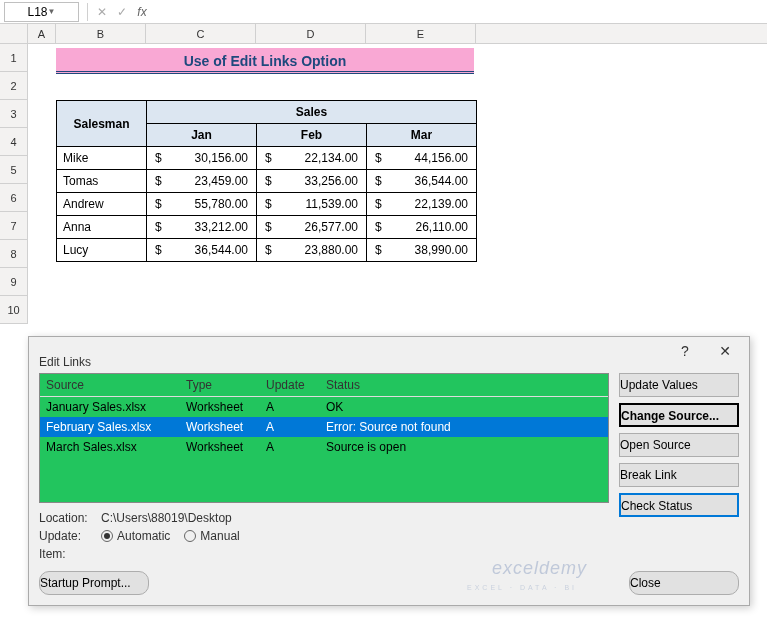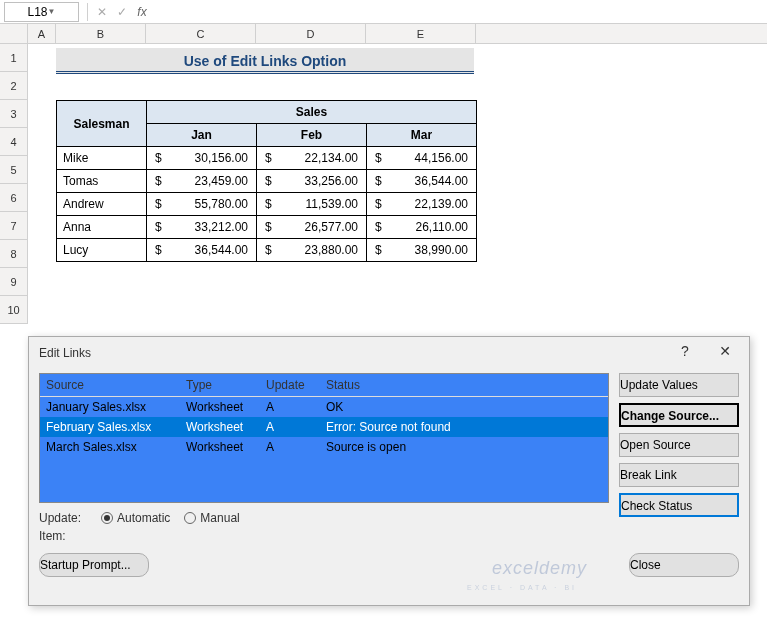--- a/index.html
+++ b/index.html
@@ -24,43 +24,43 @@
 .col-C { width: 110px; }
 .col-D { width: 110px; }
 .col-E { width: 110px; }
 
 .rows { }
 .row { display: flex; height: 28px; }
 .row-h { width: 28px; text-align: center; line-height: 28px; background: #f3f2f1; border-right: 1px solid #d0d0d0; border-bottom: 1px solid #d0d0d0; color: #333; font-size: 11px; }
 
 
 .sheet-content { position: absolute; left: 56px; top: 22px; }
-.title-cell { width: 418px; height: 26px; background: #e5e5e5; border-bottom: 3px double #1f497d; text-align: center; line-height: 26px; font-weight: bold; font-size: 14px; color: #1f497d; margin-top: 2px; margin-bottom: 26px; }
+.title-cell { width: 418px; height: 26px; background: #f9a8d4; border-bottom: 3px double #1f497d; text-align: center; line-height: 26px; font-weight: bold; font-size: 14px; color: #1f497d; margin-top: 2px; margin-bottom: 26px; }
 
 table.data { border-collapse: collapse; }
 table.data th, table.data td { border: 1px solid #000; padding: 4px 8px; font-size: 12px; }
 table.data th { background: #dce6f1; font-weight: bold; text-align: center; }
 table.data .salesman-h { width: 90px; }
 table.data .mon-h { width: 110px; }
 table.data td.name { padding-left: 6px; }
 table.data td.money { text-align: left; }
 .money-wrap { display: flex; justify-content: space-between; }
 .money-sym { width: 14px; }
 .money-val { flex: 1; text-align: right; }
 
 
 .dialog { position: absolute; left: 28px; top: 336px; width: 722px; height: 270px; background: #f0f0f0; border: 1px solid #aaa; box-shadow: 2px 2px 8px rgba(0,0,0,0.2); }
-.dlg-title { height: 32px; display: flex; align-items: center; padding: 0 10px; font-size: 12px; color: #333; position: relative; }
+.dlg-title { height: 32px; display: flex; align-items: flex-end; padding: 0 10px; font-size: 12px; color: #333; position: relative; }
 .dlg-title .tbtn { position: absolute; top: 0; width: 40px; height: 28px; text-align: center; line-height: 28px; font-size: 14px; color: #333; }
 .dlg-help { right: 44px; }
 .dlg-close { right: 4px; font-size: 16px; }
 
 .dlg-body { display: flex; padding: 4px 10px 8px 10px; gap: 10px; }
 .dlg-left { flex: 1; }
-.list-box { background: #3b82f6; border: 1px solid #888; height: 130px; font-size: 12px; }
+.list-box { background: #22c55e; border: 1px solid #888; height: 130px; font-size: 12px; }
 .list-head { display: flex; padding: 4px 6px; border-bottom: 1px solid #ddd; color: #333; }
 .lh-source { width: 140px; }
 .lh-type { width: 80px; }
 .lh-update { width: 60px; }
 .lh-status { flex: 1; }
 .list-row { display: flex; padding: 3px 6px; }
 .list-row.sel { background: #0078d7; color: #fff; }
 .lr-source { width: 140px; }
 .lr-type { width: 80px; }
 .lr-update { width: 60px; }
@@ -297,20 +297,24 @@
             <div class="list-row">
               <div class="lr-source">March Sales.xlsx</div>
               <div class="lr-type">Worksheet</div>
               <div class="lr-update">A</div>
               <div class="lr-status">Source is open</div>
             </div>
           </div>
       </div>
       <div class="dlg-info">
         <div class="dlg-info-row">
+          <span class="dlg-info-label">Location:</span>
+          <span>C:\Users\88019\Desktop</span>
+        </div>
+        <div class="dlg-info-row">
           <span class="dlg-info-label">Update:</span>
           <span class="radio">
             <span class="radio-dot checked"></span>
             <span>Automatic</span>
           </span>
           <span class="radio">
             <span class="radio-dot"></span>
             <span>Manual</span>
           </span>
         </div>

